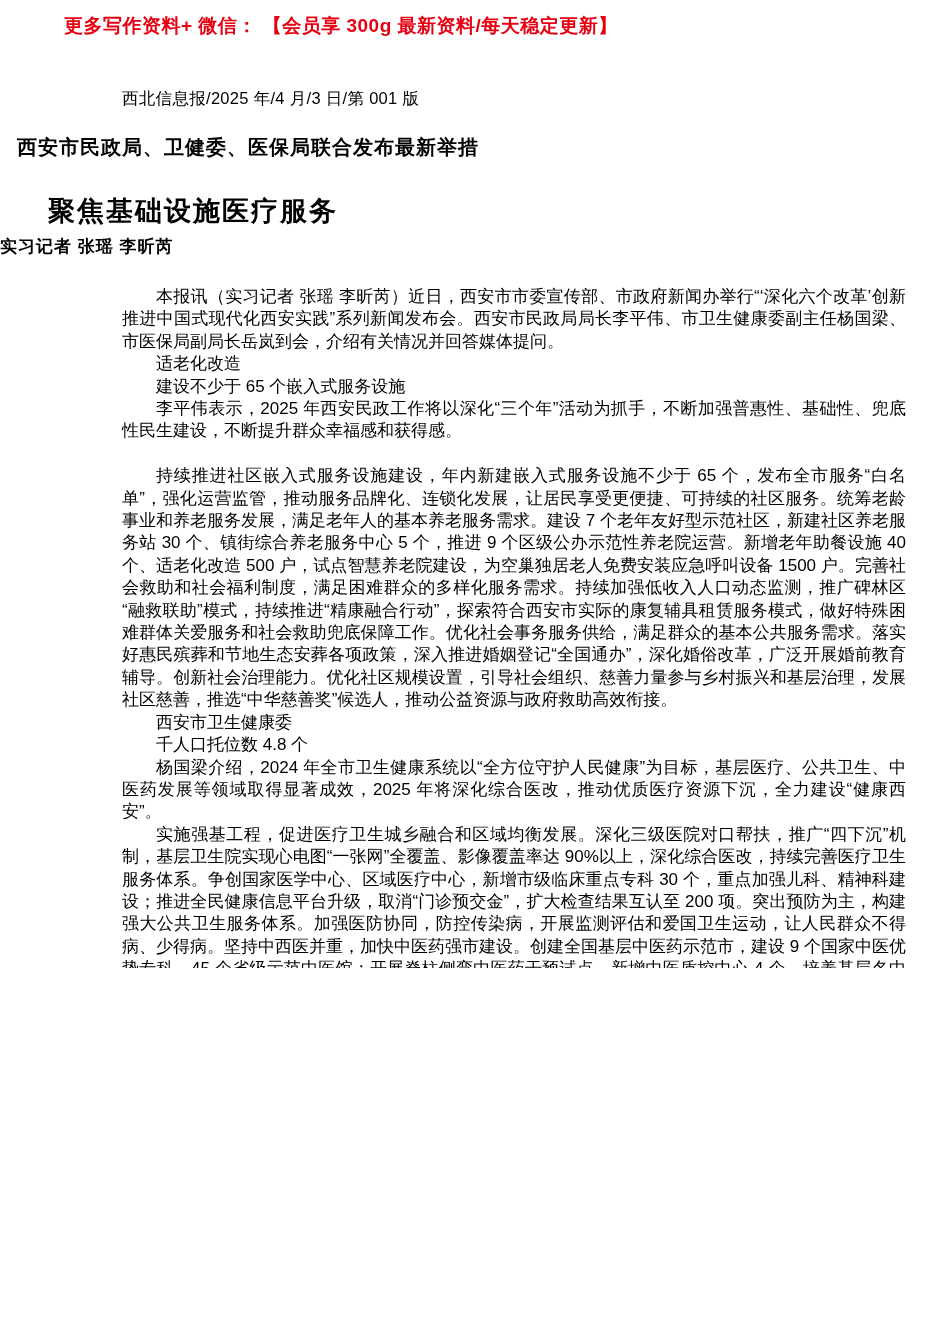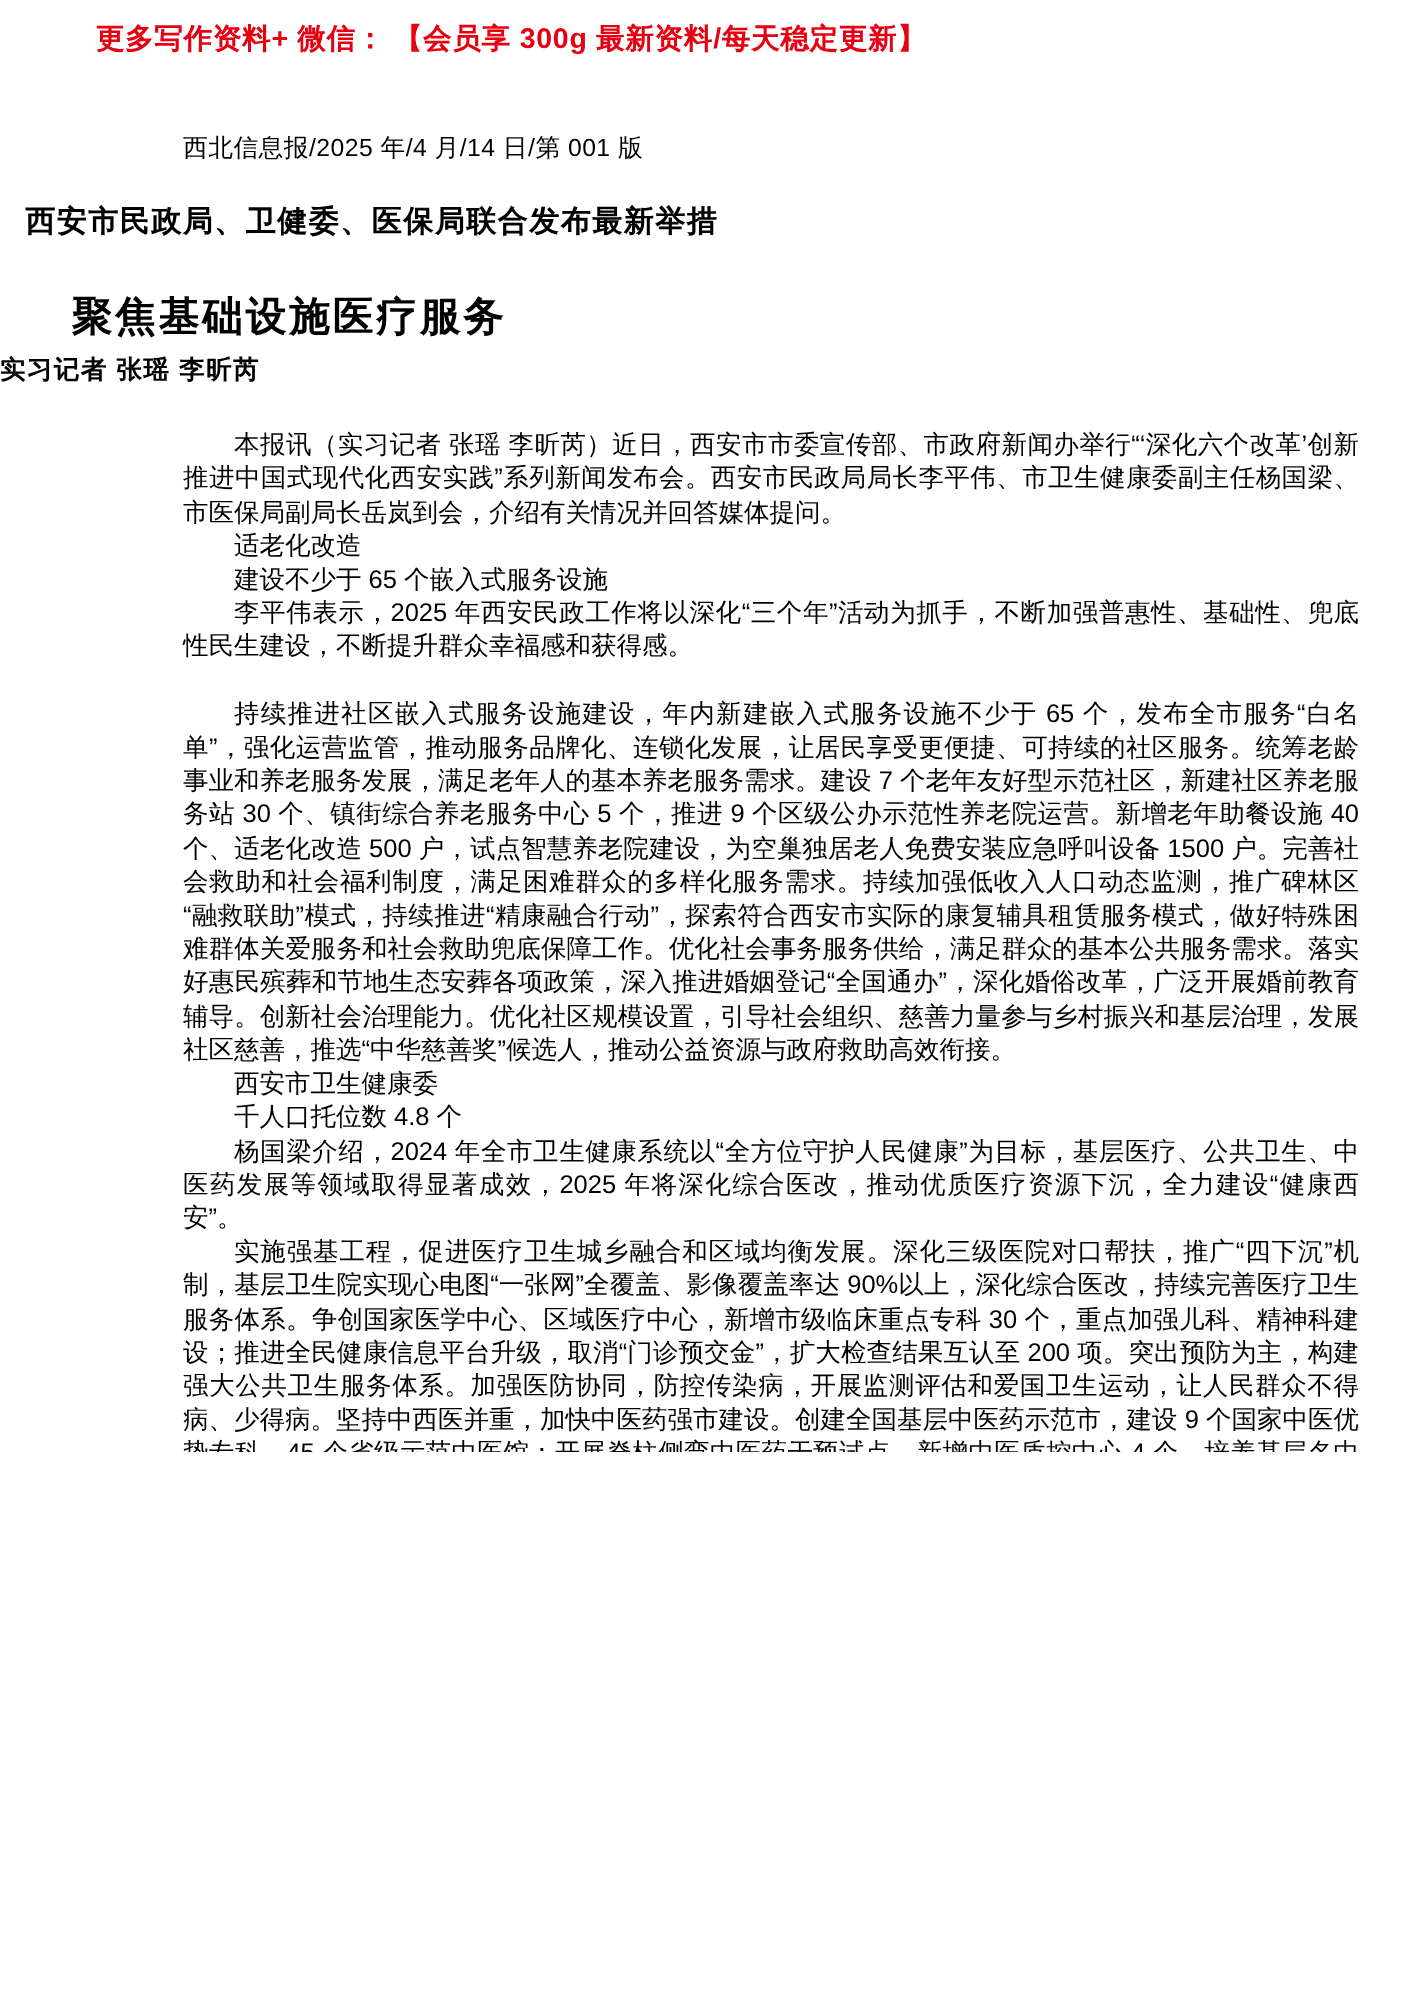--- a/index.html
+++ b/index.html
@@ -47,21 +47,21 @@
   .cnki-logo{font-size:22px;color:#9a9a9a;letter-spacing:1px;}
   .cnki-url{font-size:21px;color:#6d28d9;text-decoration:none;}
 </style>
 </head>
 <body>
 
 <div class="page">
 
   <div class="promo-banner">更多写作资料+ 微信： 【会员享 300g 最新资料/每天稳定更新】</div>
 
-  <div class="source-line">西北信息报/2025 年/4 月/14 日/第 001 版</div>
+  <div class="source-line">西北信息报/2025 年/4 月/3 日/第 001 版</div>
 
   <div class="kicker">西安市民政局、卫健委、医保局联合发布最新举措</div>
 
   <h1 class="title">聚焦基础设施医疗服务</h1>
 
   <div class="byline">实习记者 张瑶 李昕芮</div>
 
   <div class="body-col">
     <p>本报讯（实习记者 张瑶 李昕芮）近日，西安市市委宣传部、市政府新闻办举行“‘深化六个改革’创新推进中国式现代化西安实践”系列新闻发布会。西安市民政局局长李平伟、市卫生健康委副主任杨国梁、市医保局副局长岳岚到会，介绍有关情况并回答媒体提问。</p>
     <p>适老化改造</p>

